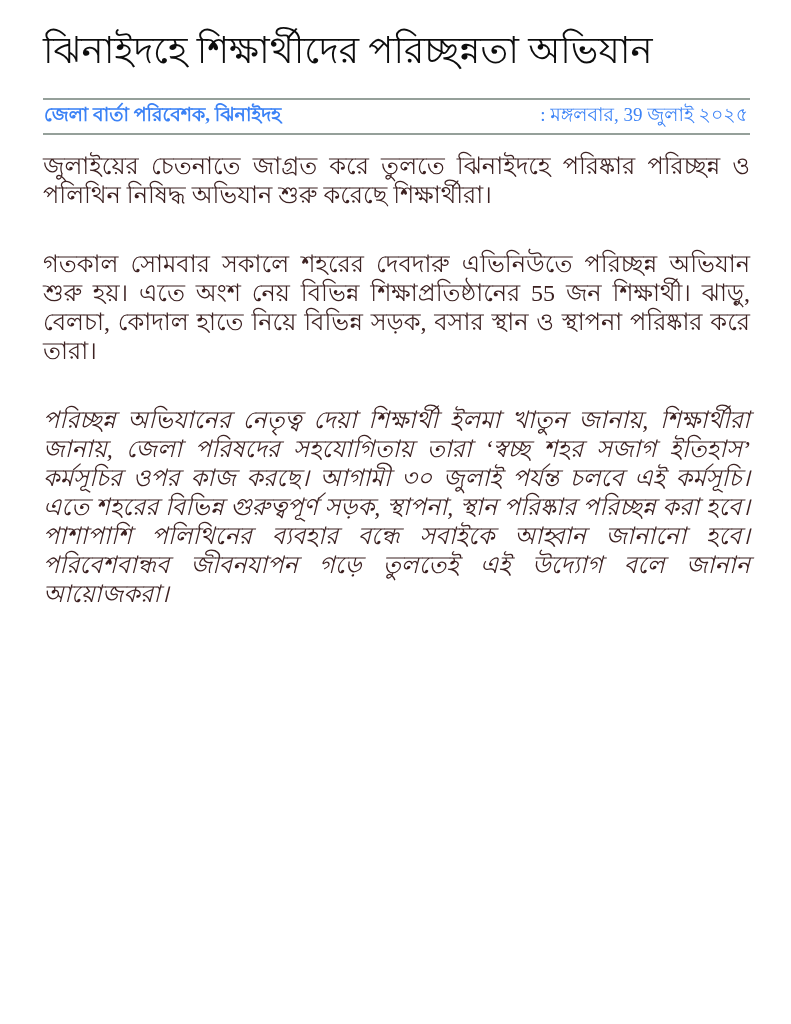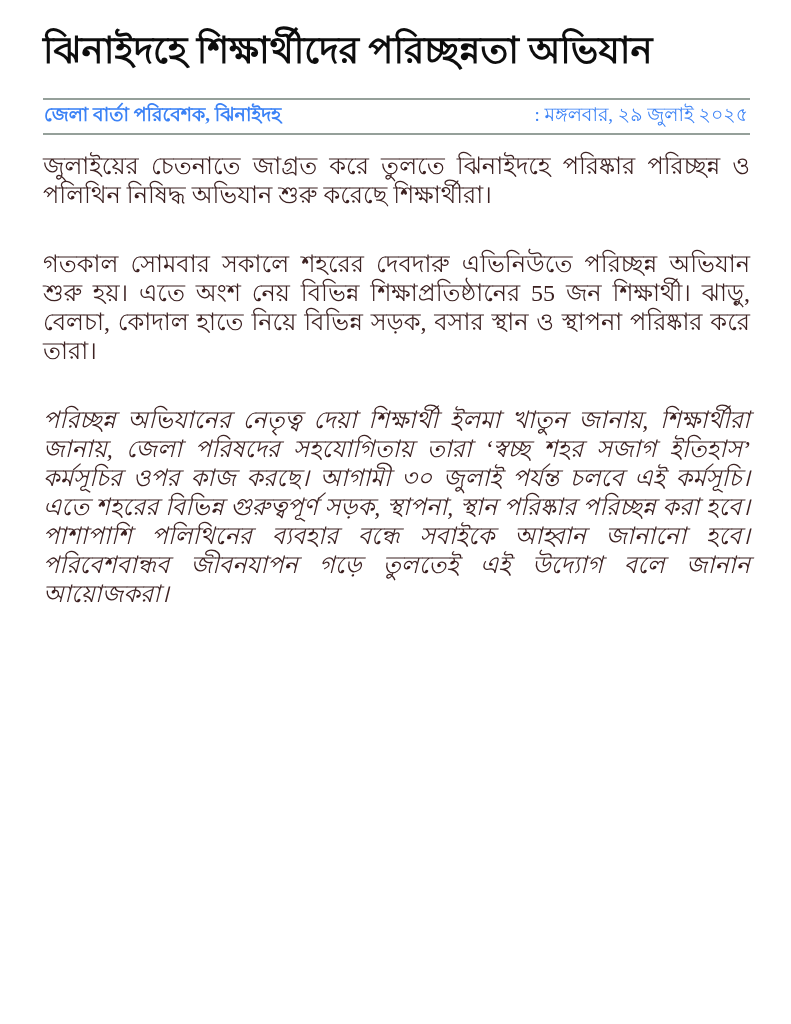--- a/index.html
+++ b/index.html
@@ -10,21 +10,21 @@
     background: #ffffff;
     box-sizing: border-box;
     padding: 30px 41px 0 43px;
     overflow: hidden;
     font-family: "Liberation Serif", "DejaVu Serif", serif;
   }
   .title {
     margin: 0;
     font-size: 37px;
     line-height: 1.12;
-    font-weight: 700;
+    font-weight: 400;
     color: #0d0d0d;
   }
   .byline-bar {
     display: flex;
     justify-content: space-between;
     align-items: baseline;
     margin-top: 27px;
     border-top: 2px solid #95a09a;
     border-bottom: 2px solid #95a09a;
     padding: 3px 2px 6px 1px;
@@ -46,21 +46,21 @@
 </style>
 </head>
 <body>
 
 <div class="page">
 
   <h1 class="title">ঝিনাইদহে শিক্ষার্থীদের পরিচ্ছন্নতা অভিযান</h1>
 
   <div class="byline-bar">
     <span class="byline-reporter">জেলা বার্তা পরিবেশক, ঝিনাইদহ</span>
-    <span class="byline-date">: মঙ্গলবার, ২৯ জুলাই ২০২৫</span>
+    <span class="byline-date">: মঙ্গলবার, 39 জুলাই ২০২৫</span>
   </div>
 
   <div class="article">
     <p>জুলাইয়ের চেতনাতে জাগ্রত করে তুলতে ঝিনাইদহে পরিষ্কার পরিচ্ছন্ন ও পলিথিন নিষিদ্ধ অভিযান শুরু করেছে শিক্ষার্থীরা।</p>
     <p>গতকাল সোমবার সকালে শহরের দেবদারু এভিনিউতে পরিচ্ছন্ন অভিযান শুরু হয়। এতে অংশ নেয় বিভিন্ন শিক্ষাপ্রতিষ্ঠানের 55 জন শিক্ষার্থী। ঝাড়ু, বেলচা, কোদাল হাতে নিয়ে বিভিন্ন সড়ক, বসার স্থান ও স্থাপনা পরিষ্কার করে তারা।</p>
     <p>পরিচ্ছন্ন অভিযানের নেতৃত্ব দেয়া শিক্ষার্থী ইলমা খাতুন জানায়, শিক্ষার্থীরা জানায়, জেলা পরিষদের সহযোগিতায় তারা ‘স্বচ্ছ শহর সজাগ ইতিহাস’ কর্মসূচির ওপর কাজ করছে। আগামী ৩০ জুলাই পর্যন্ত চলবে এই কর্মসূচি। এতে শহরের বিভিন্ন গুরুত্বপূর্ণ সড়ক, স্থাপনা, স্থান পরিষ্কার পরিচ্ছন্ন করা হবে। পাশাপাশি পলিথিনের ব্যবহার বন্ধে সবাইকে আহ্বান জানানো হবে। পরিবেশবান্ধব জীবনযাপন গড়ে তুলতেই এই উদ্যোগ বলে জানান আয়োজকরা।</p>
   </div>
 
 </div>
 

